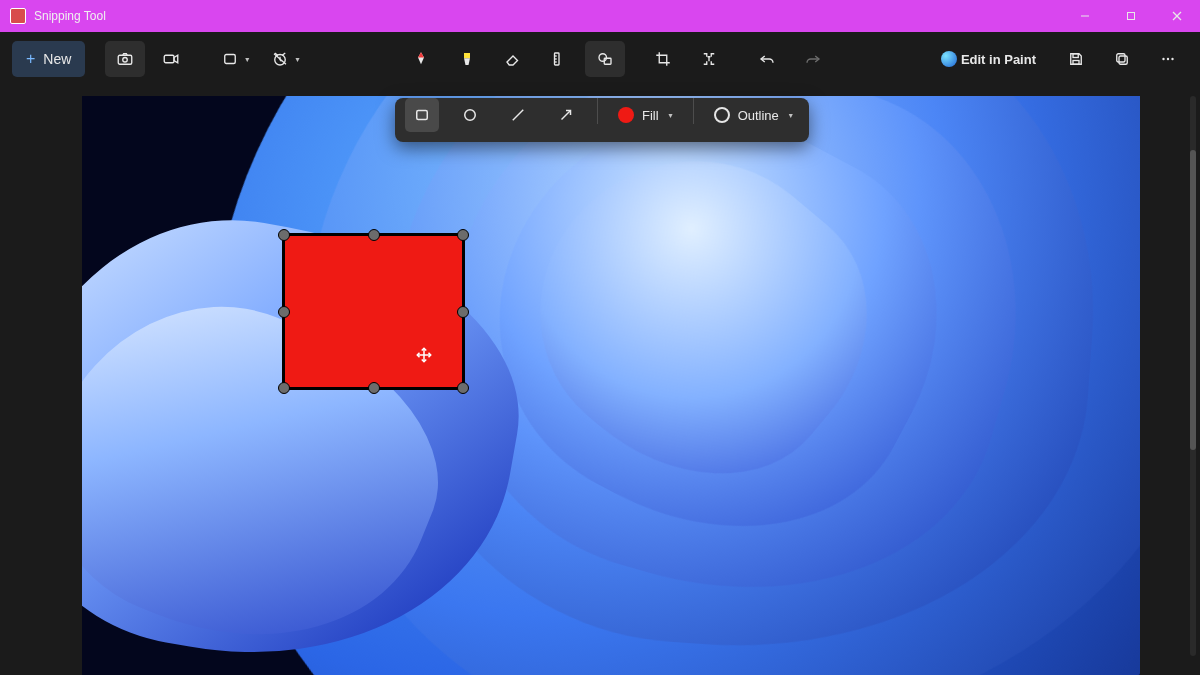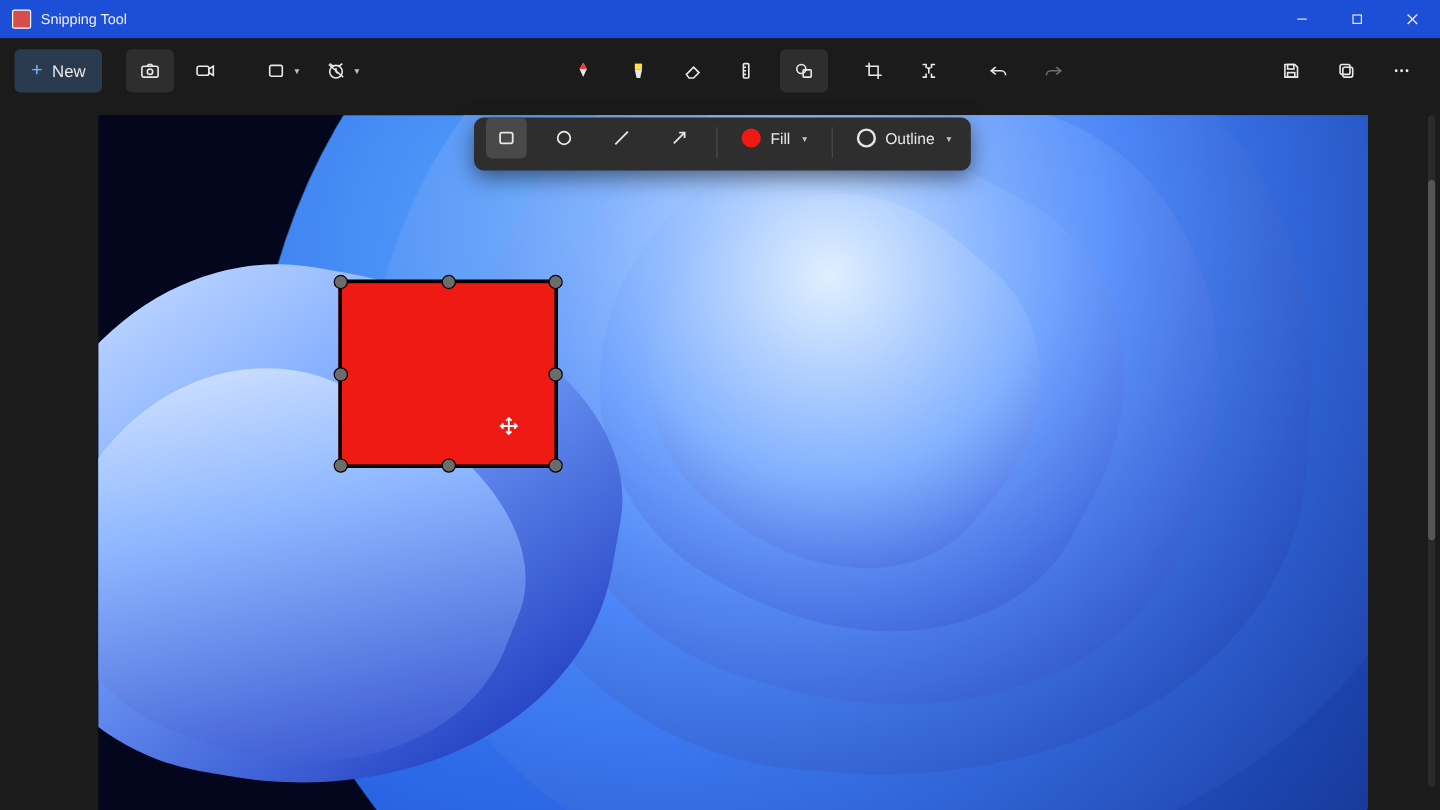--- a/index.html
+++ b/index.html
@@ -13,21 +13,21 @@
     position: relative;
   }
 
   
   .titlebar {
     height: 32px;
     display: flex;
     align-items: center;
     justify-content: space-between;
     padding-left: 10px;
-    background: #1d4ed8;
+    background: #d946ef;
   }
   .titlebar-left { display: flex; align-items: center; gap: 8px; }
   .app-icon {
     width: 16px; height: 16px;
     background: #d84c4c;
     border: 1px solid #fff;
     border-radius: 2px;
     position: relative;
     display: inline-block;
   }
@@ -140,25 +140,25 @@
     left:130px; top:110px;
     width:18px;height:18px;
     pointer-events:none;
   }
 
   
   .shape-toolbar {
     position: absolute;
     left: 395px; top: 98px;
     height: 44px;
-    padding: 10px 10px;
+    padding: 0 10px;
     background: #2e2e2e;
     border-radius: 8px;
     display: flex;
-    align-items: flex-end;
+    align-items: flex-start;
     gap: 14px;
     box-shadow: 0 6px 18px rgba(0,0,0,.5);
     z-index: 20;
   }
   .shape-btn {
     width: 34px; height: 34px;
     border-radius: 5px;
     display: flex; align-items: center; justify-content: center;
   }
   .shape-btn.active { background: #494949; }
@@ -302,20 +302,24 @@
   </div>
   <div class="tbtn ic disabled">
     <svg viewBox="0 0 24 24" fill="none" stroke="#e8e8e8" stroke-width="1.8">
         <path d="M15 8 L20 12 L15 16"></path>
         <path d="M20 12 H9 a5 5 0 0 0 -5 5"></path>
       </svg>
   </div>
 
   <div class="spacer"></div>
 
+  <div class="tbtn labelled">
+    <span class="paint-globe"></span>
+    <span class="edit-paint">Edit in Paint</span>
+  </div>
   <div class="tbtn ic">
     <svg viewBox="0 0 24 24" fill="none" stroke="#e8e8e8" stroke-width="1.8">
         <path d="M5 5h11l3 3v11H5z"></path>
         <rect x="8" y="5" width="7" height="5"></rect>
         <rect x="8" y="14" width="8" height="5"></rect>
       </svg>
   </div>
   <div class="tbtn ic">
     <svg viewBox="0 0 24 24" fill="none" stroke="#e8e8e8" stroke-width="1.8">
         <rect x="8" y="8" width="11" height="11" rx="2"></rect>

